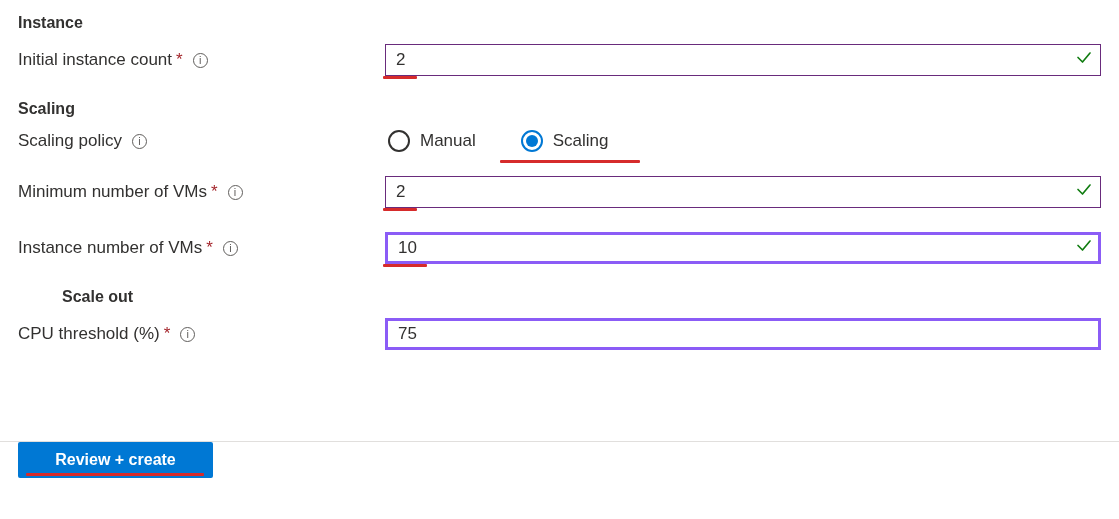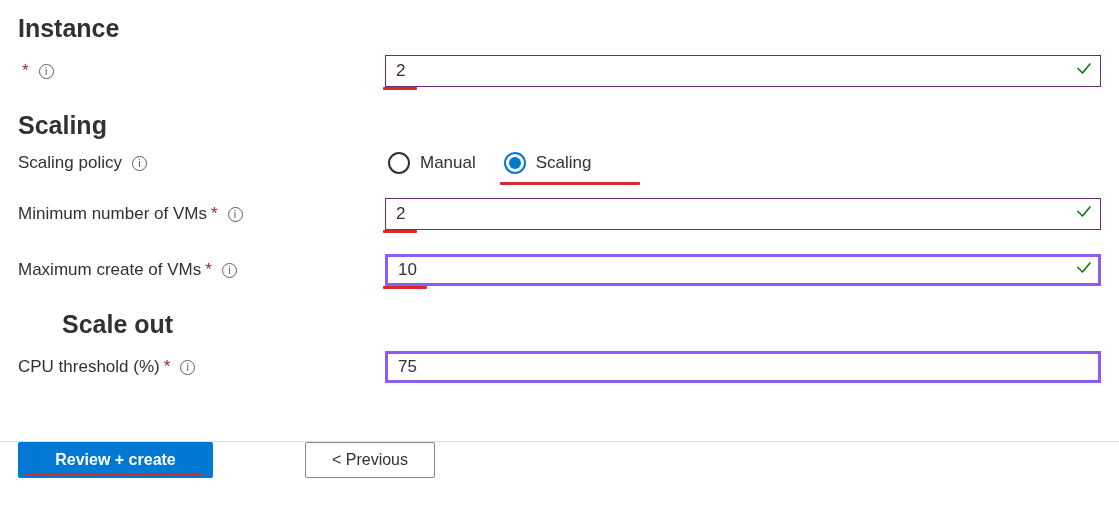--- a/index.html
+++ b/index.html
@@ -16,21 +16,21 @@
     position: relative;
     width: 1119px; height: 519px;
   }
   .content {
     padding: 14px 18px 0 18px;
     height: 430px;
     overflow: hidden;
   }
   .section-header {
     font-weight: 600;
-    font-size: 25px;
+    font-size: 16px;
     margin: 0 0 12px 0;
   }
   .row {
     display: flex;
     align-items: center;
     margin-bottom: 24px;
   }
   .label-col {
     width: 370px;
     display: flex;
@@ -89,21 +89,21 @@
   .underline-red {
     position: absolute;
     height: 3px;
     background: #d62b2b;
     border-radius: 1px;
     pointer-events: none;
   }
   .radio-group {
     display: flex;
     align-items: center;
-    gap: 28px;
+    gap: 45px;
   }
   .radio-item {
     display: flex;
     align-items: center;
     gap: 10px;
     cursor: pointer;
   }
   .radio-outer {
     width: 22px; height: 22px;
     border-radius: 50%;
@@ -165,20 +165,21 @@
 </head>
 <body>
 
 <div class="page">
   <div class="content">
 
     <div class="section-header">Instance</div>
 
     <div class="row">
       <div class="label-col">
+        <span class="label-text">Initial instance count</span>
         <span class="required">*</span>
         <span class="info-icon">i</span>
       </div>
       <div class="control-col">
         <div class="field-wrap">
           <input class="text-input valid-border" type="text" value="2" style="">
           <span class="check-icon">
             <svg width="18" height="18" viewBox="0 0 24 24" fill="none">
                 <path d="M4 12 L10 18 L20 6" stroke="#107c10" stroke-width="2.2" fill="none" stroke-linecap="round" stroke-linejoin="round"></path>
               </svg>
@@ -226,21 +227,21 @@
                 <path d="M4 12 L10 18 L20 6" stroke="#107c10" stroke-width="2.2" fill="none" stroke-linecap="round" stroke-linejoin="round"></path>
               </svg>
           </span>
           <span class="underline-red" style="left:-2px; bottom:-3px; width:34px;"></span>
         </div>
       </div>
     </div>
 
     <div class="row">
       <div class="label-col">
-        <span class="label-text">Maximum create of VMs</span>
+        <span class="label-text">Instance number of VMs</span>
         <span class="required">*</span>
         <span class="info-icon">i</span>
       </div>
       <div class="control-col">
         <div class="field-wrap">
           <input class="text-input" type="text" value="10" style="">
           <span class="check-icon">
             <svg width="18" height="18" viewBox="0 0 24 24" fill="none">
                 <path d="M4 12 L10 18 L20 6" stroke="#107c10" stroke-width="2.2" fill="none" stroke-linecap="round" stroke-linejoin="round"></path>
               </svg>
@@ -268,18 +269,15 @@
   </div>
 
   <div class="cut-top-edge"></div>
 
   <div class="footer">
     <button class="btn btn-primary">
       <span>Review + create</span>
       <span class="underline-red" style="left:8px; bottom:2px; width:178px;"></span>
     </button>
     <div class="btn-group2">
-      <button class="btn btn-secondary">
-        <span>&lt; Previous</span>
-      </button>
     </div>
   </div>
 </div>
 
 </body></html>

